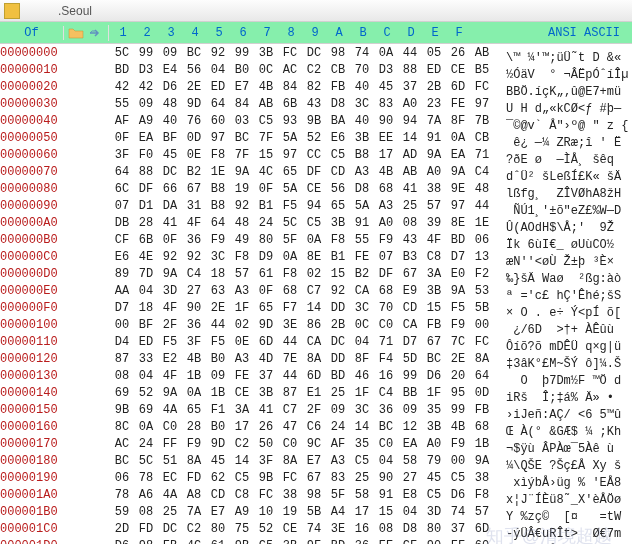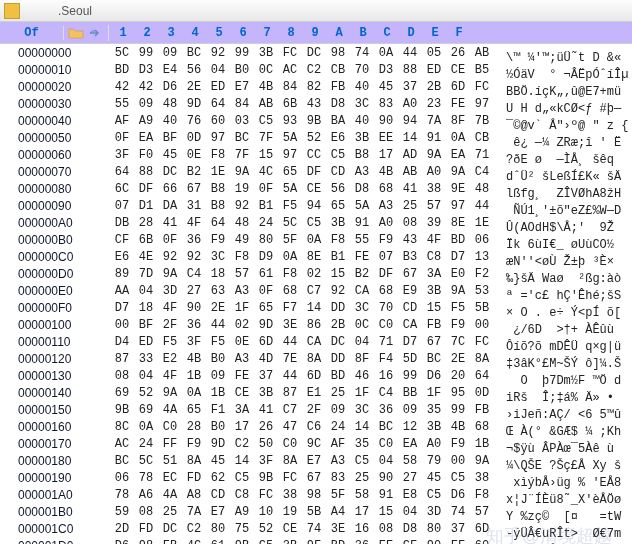--- a/index.html
+++ b/index.html
@@ -2,31 +2,31 @@
 <html><head>
   <meta charset="utf-8">
   <style>
     * { margin: 0; padding: 0; box-sizing: border-box; }
     body { font-family: 'Consolas', 'Courier New', monospace; font-size: 12px; background: #fff; width: 632px; }
     
     .title-bar { height: 22px; background: linear-gradient(to bottom, #fdfdfd, #e8e8e8); border-bottom: 1px solid #d0d0d0; display: flex; align-items: center; padding: 0 4px; gap: 32px; }
     .title-icon { width: 16px; height: 16px; margin-right: 6px; background: #f0c040; border: 1px solid #c0a030; }
     .title-text { color: #555; font-family: Tahoma, sans-serif; font-size: 12px; }
     
-    .header-row { height: 22px; background: #c4b5fd; border-bottom: 1px solid #d0d0d0; display: flex; align-items: center; font-weight: bold; }
+    .header-row { height: 22px; background: #86efac; border-bottom: 1px solid #d0d0d0; display: flex; align-items: center; }
     .offset-header { width: 64px; text-align: center; color: #0066cc; font-family: 'Courier New', monospace; border-right: 1px solid #e0e0e0; }
     .toolbar-icons { display: flex; align-items: center; padding: 0 2px; border-right: 1px solid #e0e0e0; }
     .tb-icon { width: 18px; height: 16px; margin: 0 1px; display: flex; align-items: center; justify-content: center; }
     .hex-headers { display: flex; padding-left: 2px; }
     .hex-col { width: 24px; text-align: center; color: #0066cc; font-family: 'Courier New', monospace; }
     .text-header { flex: 1; text-align: right; padding-right: 12px; color: #0066cc; font-family: 'Courier New', monospace; }
     
     .data-area { position: relative; }
     .data-row { height: 17px; display: flex; align-items: center; white-space: pre; }
-    .offset-cell { width: 64px; color: #0f172a; font-family: Liberation Sans, sans-serif; padding-left: 18px; }
+    .offset-cell { width: 64px; color: #b91c1c; font-family: Liberation Mono, monospace; padding-left: 0; }
     .hex-cells { display: flex; padding-left: 46px; }
     .hex-byte { width: 24px; text-align: center; color: #222; font-family: 'Courier New', monospace; }
     .text-cell { padding-left: 12px; color: #222; font-family: 'Courier New', monospace; letter-spacing: 0; margin-top: 11px; }
     
     .watermark { position: absolute; right: 20px; top: 480px; color: rgba(150,160,200,0.3); font-size: 18px; font-family: sans-serif; pointer-events: none; }
   </style>
 </head>
 <body>
 
 <div class="title-bar">
@@ -59,20 +59,21 @@
       <div class="hex-col">7</div>
       <div class="hex-col">8</div>
       <div class="hex-col">9</div>
       <div class="hex-col">A</div>
       <div class="hex-col">B</div>
       <div class="hex-col">C</div>
       <div class="hex-col">D</div>
       <div class="hex-col">E</div>
       <div class="hex-col">F</div>
     </div>
+  <div class="text-header">ANSI ASCII</div>
 </div>
 
 <div class="data-area" id="data-area">
   <div class="watermark">知乎@清境超越</div>
 <div class="data-row"><div class="offset-cell">00000000</div><div class="hex-cells"><div class="hex-byte">5C</div><div class="hex-byte">99</div><div class="hex-byte">09</div><div class="hex-byte">BC</div><div class="hex-byte">92</div><div class="hex-byte">99</div><div class="hex-byte">3B</div><div class="hex-byte">FC</div><div class="hex-byte">DC</div><div class="hex-byte">98</div><div class="hex-byte">74</div><div class="hex-byte">0A</div><div class="hex-byte">44</div><div class="hex-byte">05</div><div class="hex-byte">26</div><div class="hex-byte">AB</div></div><div class="text-cell">\™ ¼'™;üÜ˜t D &amp;«</div></div>
     <div class="data-row"><div class="offset-cell">00000010</div><div class="hex-cells"><div class="hex-byte">BD</div><div class="hex-byte">D3</div><div class="hex-byte">E4</div><div class="hex-byte">56</div><div class="hex-byte">04</div><div class="hex-byte">B0</div><div class="hex-byte">0C</div><div class="hex-byte">AC</div><div class="hex-byte">C2</div><div class="hex-byte">CB</div><div class="hex-byte">70</div><div class="hex-byte">D3</div><div class="hex-byte">88</div><div class="hex-byte">ED</div><div class="hex-byte">CE</div><div class="hex-byte">B5</div></div><div class="text-cell">½ÓäV  ° ¬ÂËpÓˆíÎµ</div></div>
     <div class="data-row"><div class="offset-cell">00000020</div><div class="hex-cells"><div class="hex-byte">42</div><div class="hex-byte">42</div><div class="hex-byte">D6</div><div class="hex-byte">2E</div><div class="hex-byte">ED</div><div class="hex-byte">E7</div><div class="hex-byte">4B</div><div class="hex-byte">84</div><div class="hex-byte">82</div><div class="hex-byte">FB</div><div class="hex-byte">40</div><div class="hex-byte">45</div><div class="hex-byte">37</div><div class="hex-byte">2B</div><div class="hex-byte">6D</div><div class="hex-byte">FC</div></div><div class="text-cell">BBÖ.íçK„‚û@E7+mü</div></div>
     <div class="data-row"><div class="offset-cell">00000030</div><div class="hex-cells"><div class="hex-byte">55</div><div class="hex-byte">09</div><div class="hex-byte">48</div><div class="hex-byte">9D</div><div class="hex-byte">64</div><div class="hex-byte">84</div><div class="hex-byte">AB</div><div class="hex-byte">6B</div><div class="hex-byte">43</div><div class="hex-byte">D8</div><div class="hex-byte">3C</div><div class="hex-byte">83</div><div class="hex-byte">A0</div><div class="hex-byte">23</div><div class="hex-byte">FE</div><div class="hex-byte">97</div></div><div class="text-cell">U H d„«kCØ&lt;ƒ #þ—</div></div>
     <div class="data-row"><div class="offset-cell">00000040</div><div class="hex-cells"><div class="hex-byte">AF</div><div class="hex-byte">A9</div><div class="hex-byte">40</div><div class="hex-byte">76</div><div class="hex-byte">60</div><div class="hex-byte">03</div><div class="hex-byte">C5</div><div class="hex-byte">93</div><div class="hex-byte">9B</div><div class="hex-byte">BA</div><div class="hex-byte">40</div><div class="hex-byte">90</div><div class="hex-byte">94</div><div class="hex-byte">7A</div><div class="hex-byte">8F</div><div class="hex-byte">7B</div></div><div class="text-cell">¯©@v` Å"›º@ " z {</div></div>
     <div class="data-row"><div class="offset-cell">00000050</div><div class="hex-cells"><div class="hex-byte">0F</div><div class="hex-byte">EA</div><div class="hex-byte">BF</div><div class="hex-byte">0D</div><div class="hex-byte">97</div><div class="hex-byte">BC</div><div class="hex-byte">7F</div><div class="hex-byte">5A</div><div class="hex-byte">52</div><div class="hex-byte">E6</div><div class="hex-byte">3B</div><div class="hex-byte">EE</div><div class="hex-byte">14</div><div class="hex-byte">91</div><div class="hex-byte">0A</div><div class="hex-byte">CB</div></div><div class="text-cell"> ê¿ —¼ ZRæ;î ' Ë</div></div>

